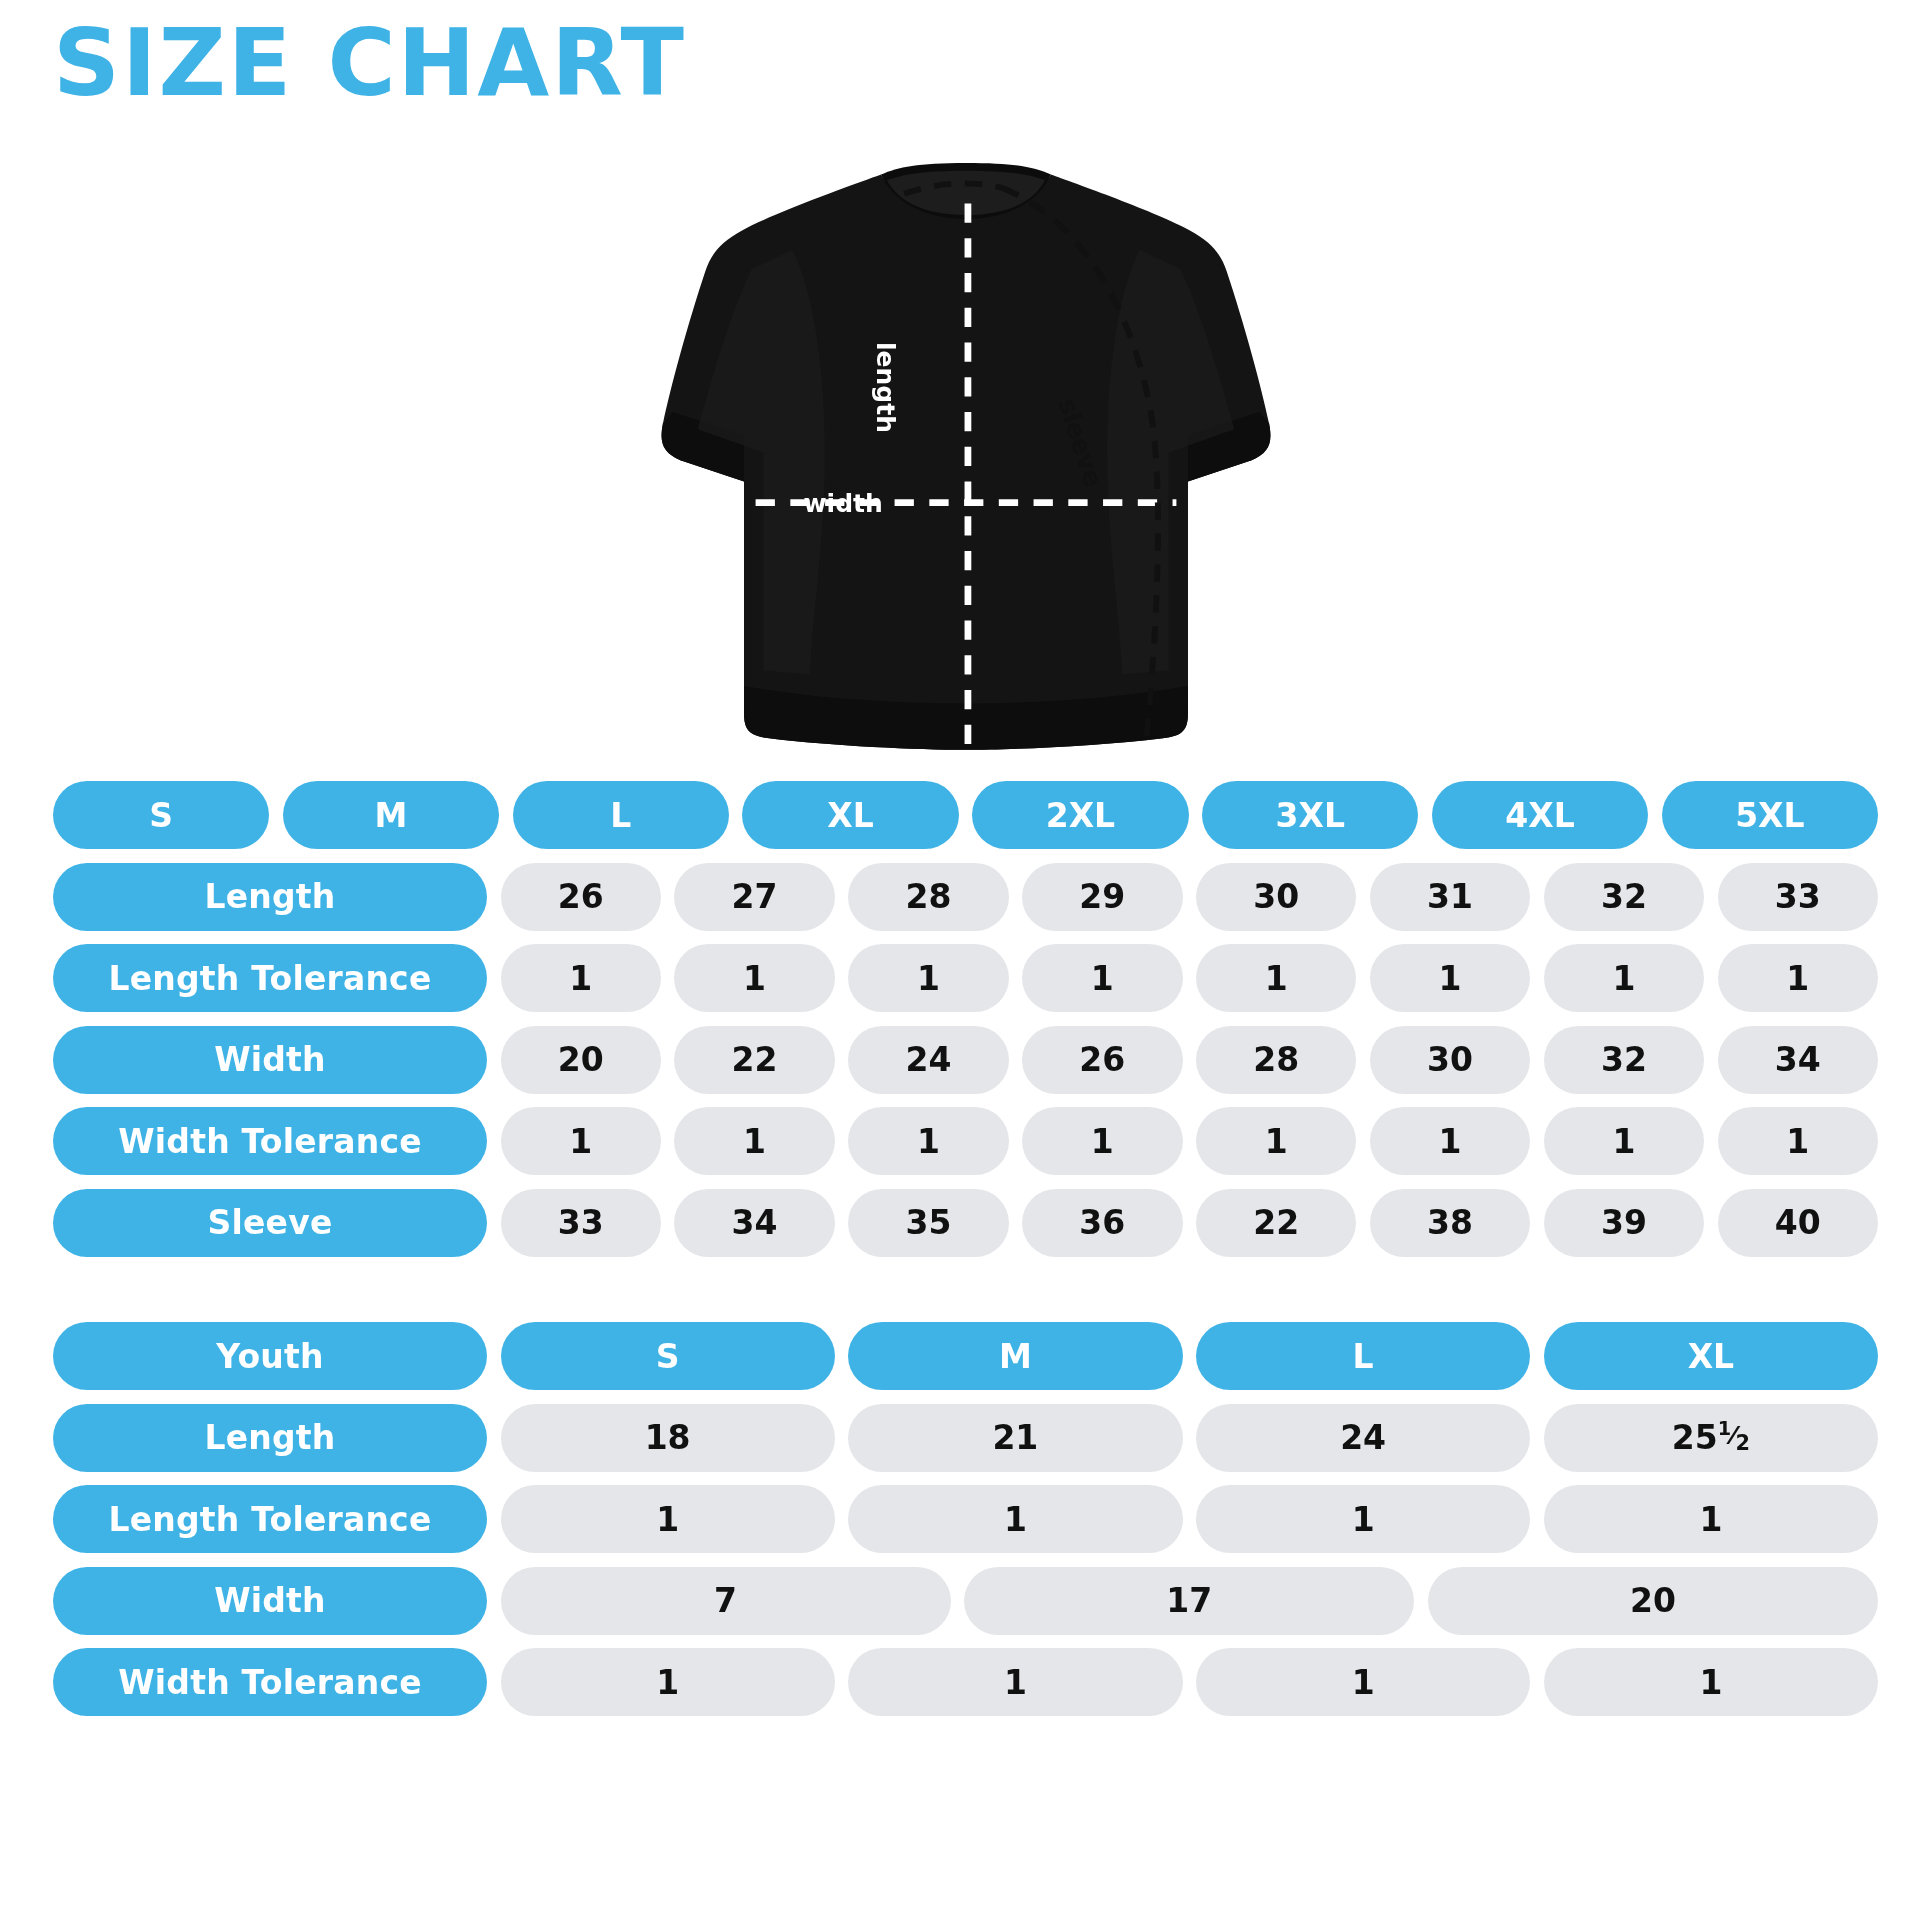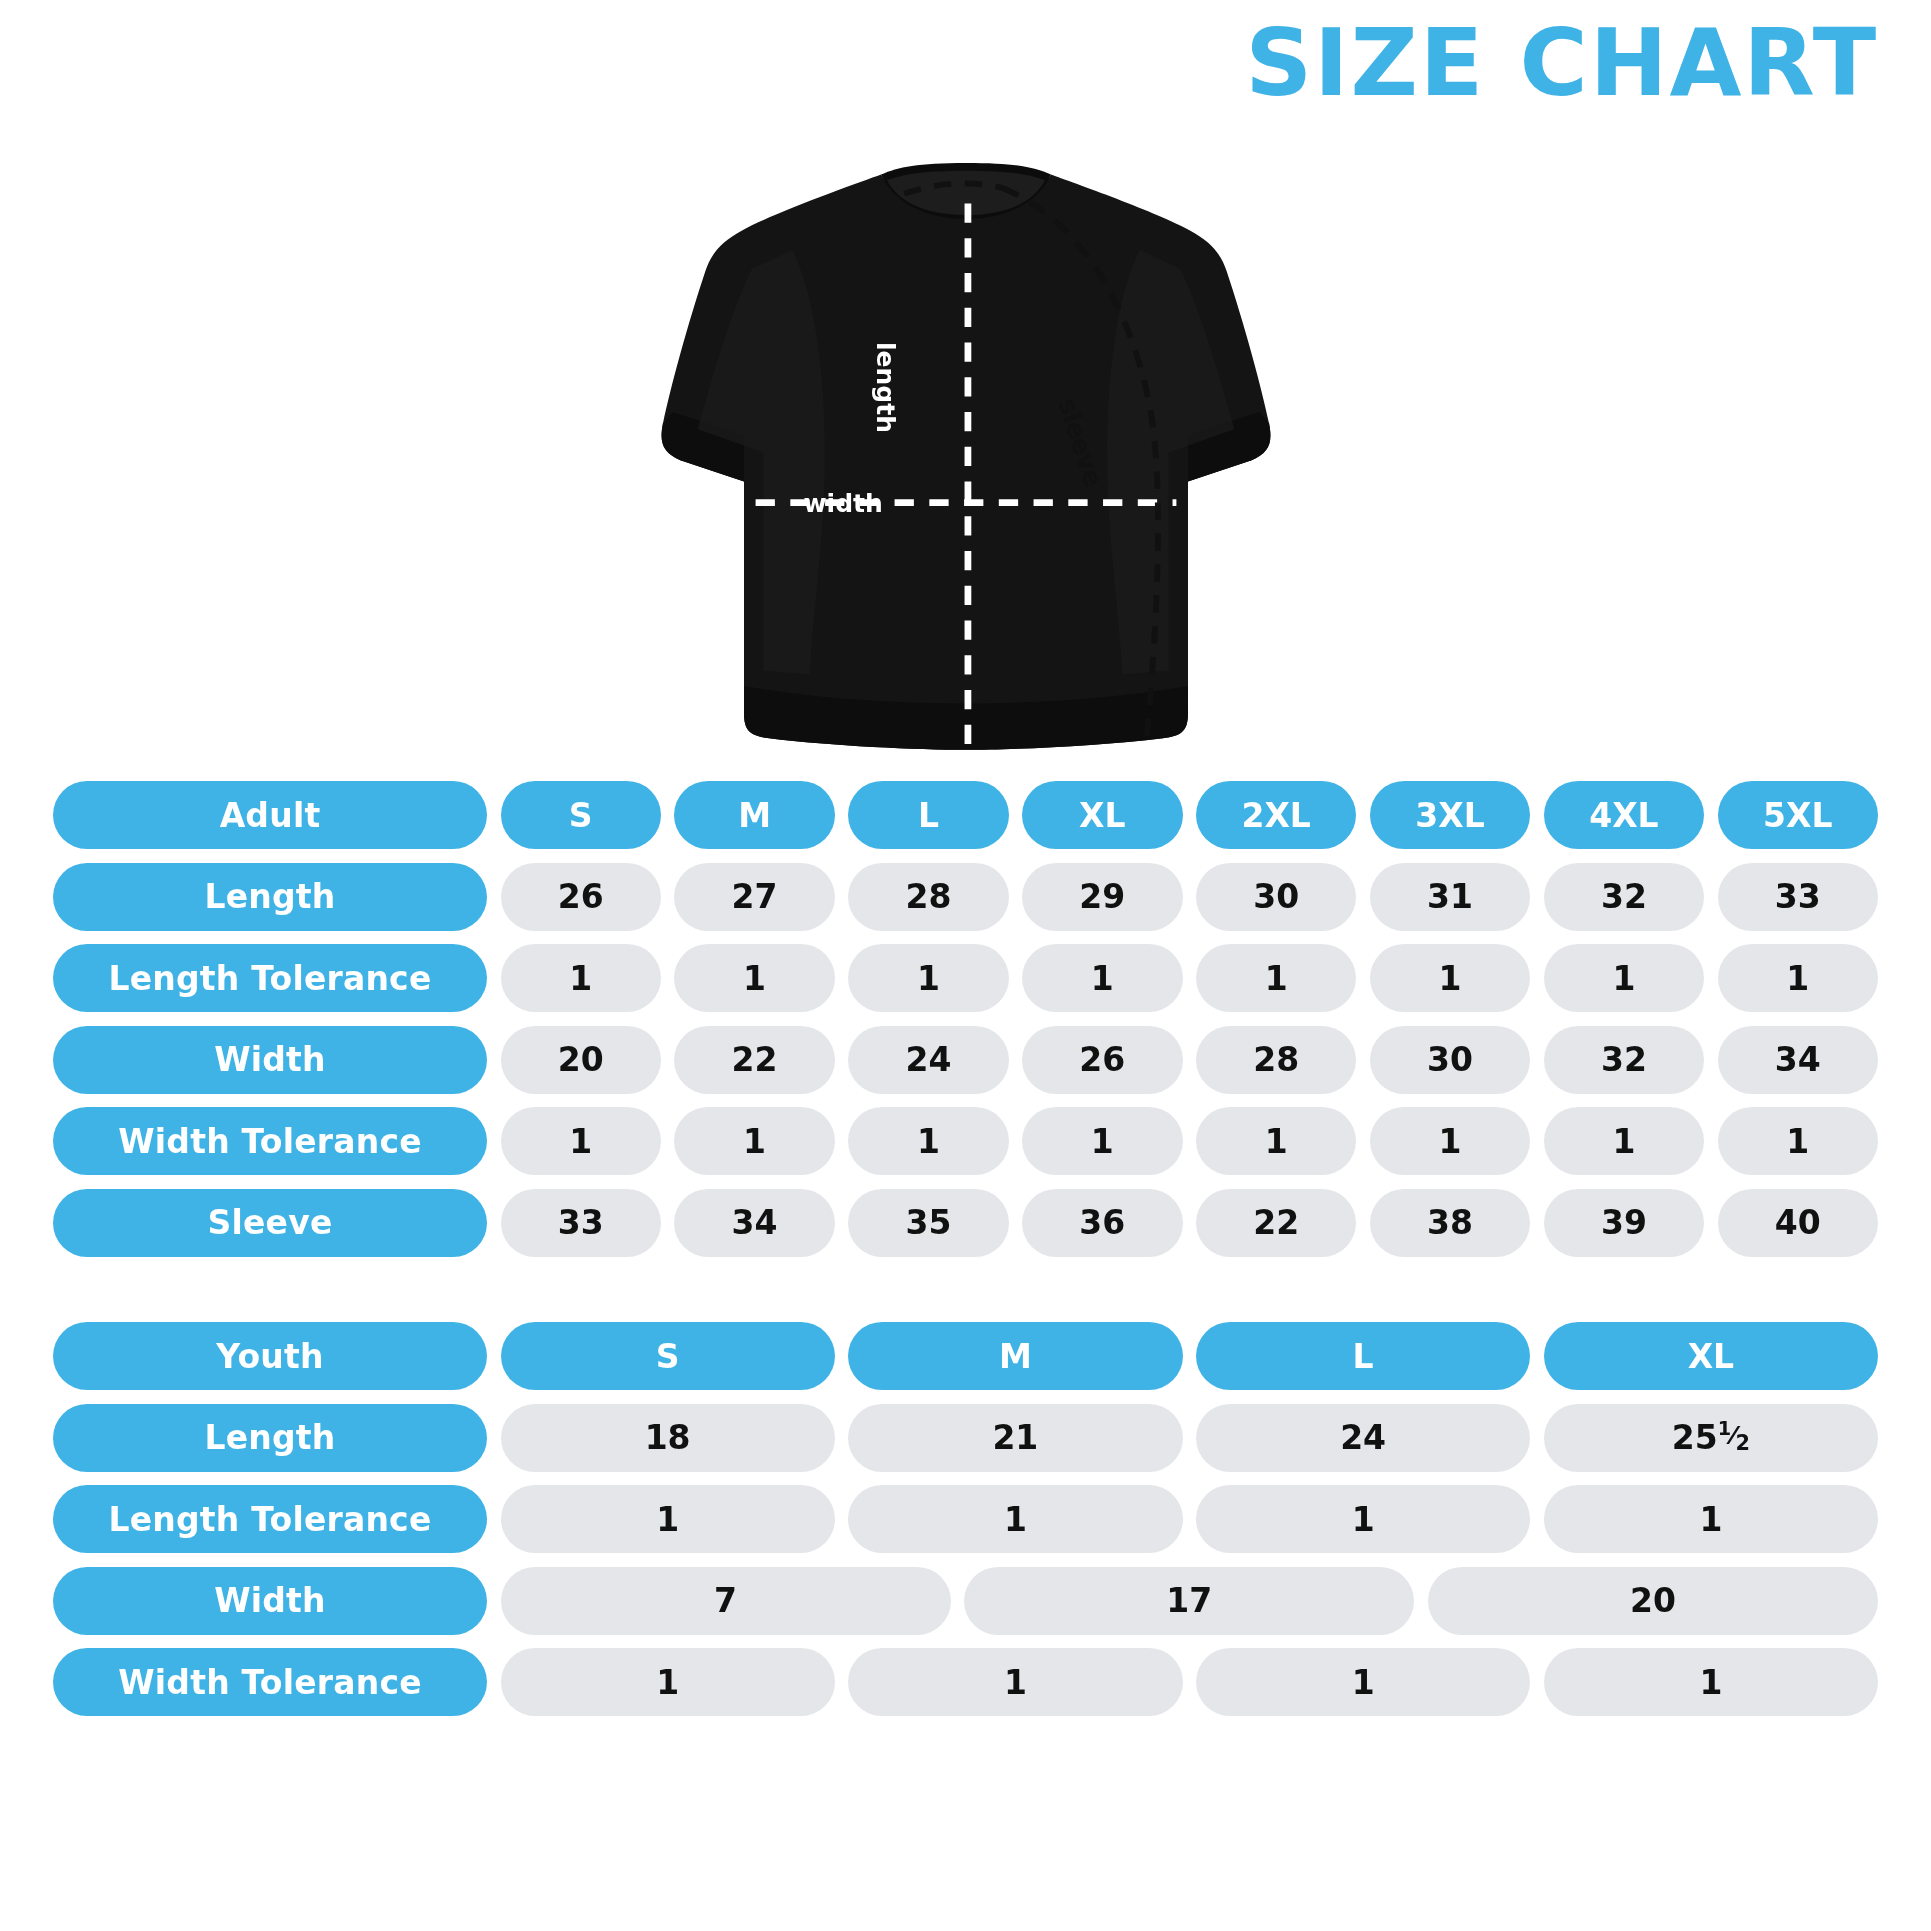--- a/index.html
+++ b/index.html
@@ -17,21 +17,21 @@
   .page {
     position: relative;
     width: 1931px;
     height: 1931px;
     box-sizing: border-box;
     padding: 0 53px;
   }
 
   
   .title {
-    text-align: right;
+    text-align: left;
     font-size: 93px;
     font-weight: 800;
     letter-spacing: 1.9px;
     color: #3fb3e6;
     margin: 9.7px 0 0 0;
     line-height: 1.15;
     font-family: "DejaVu Sans", sans-serif;
   }
 
   
@@ -159,21 +159,20 @@
         <path d="M388 56 C470 90 520 180 540 280 C556 360 548 520 536 636" stroke="#111111" stroke-width="6" stroke-dasharray="18 14" fill="none"></path>
       </svg>
       <span class="meas-label lbl-width">width</span>
       <span class="meas-label lbl-length">length</span>
       <span class="meas-label lbl-sleeve dark">sleeve</span>
     </div>
   </div>
 
   <div class="table">
     <div class="row">
-      <div class="label-cell">Adult</div>
       <div class="cells">
         <div class="cell head">S</div>
         <div class="cell head">M</div>
         <div class="cell head">L</div>
         <div class="cell head">XL</div>
         <div class="cell head">2XL</div>
         <div class="cell head">3XL</div>
         <div class="cell head">4XL</div>
         <div class="cell head">5XL</div>
       </div>

